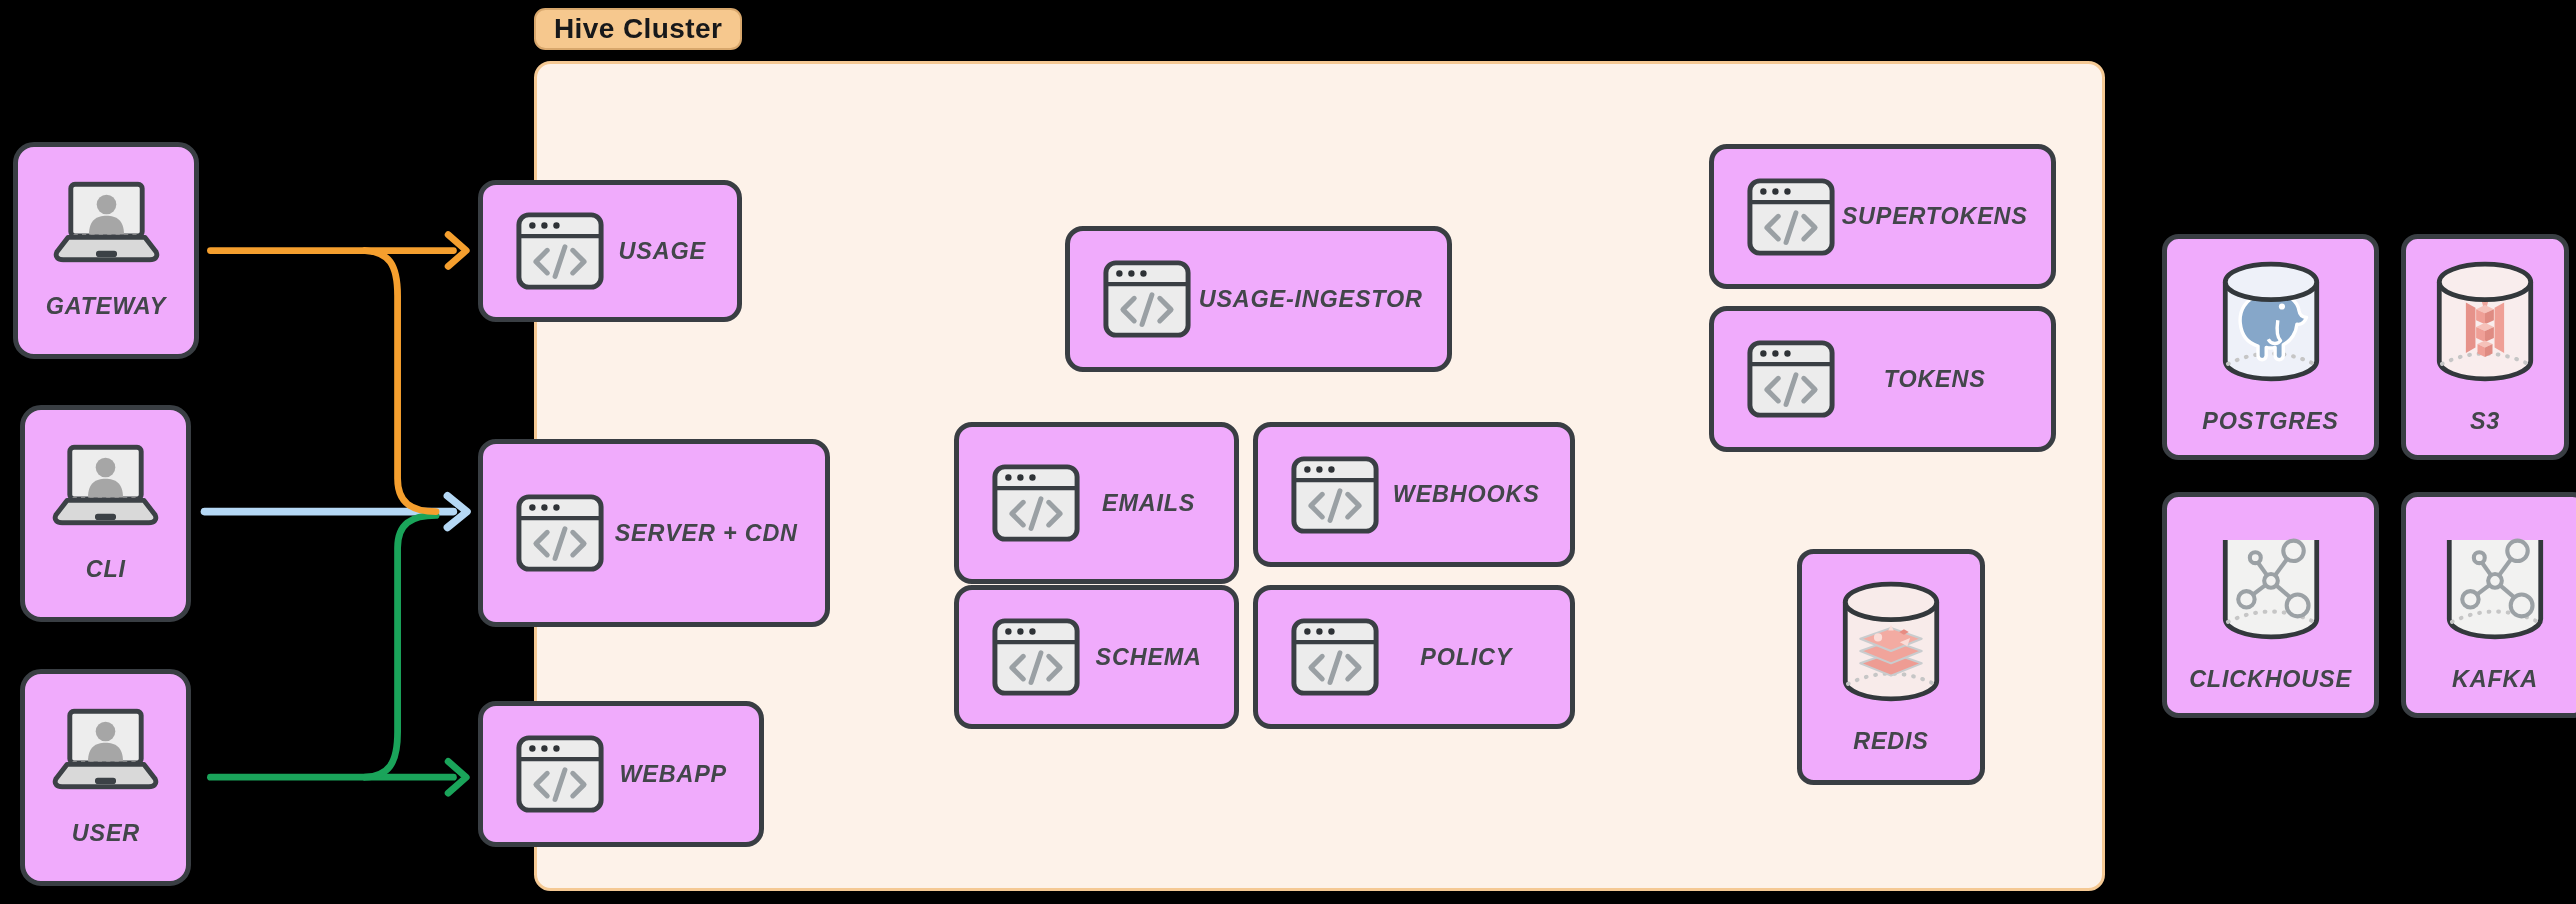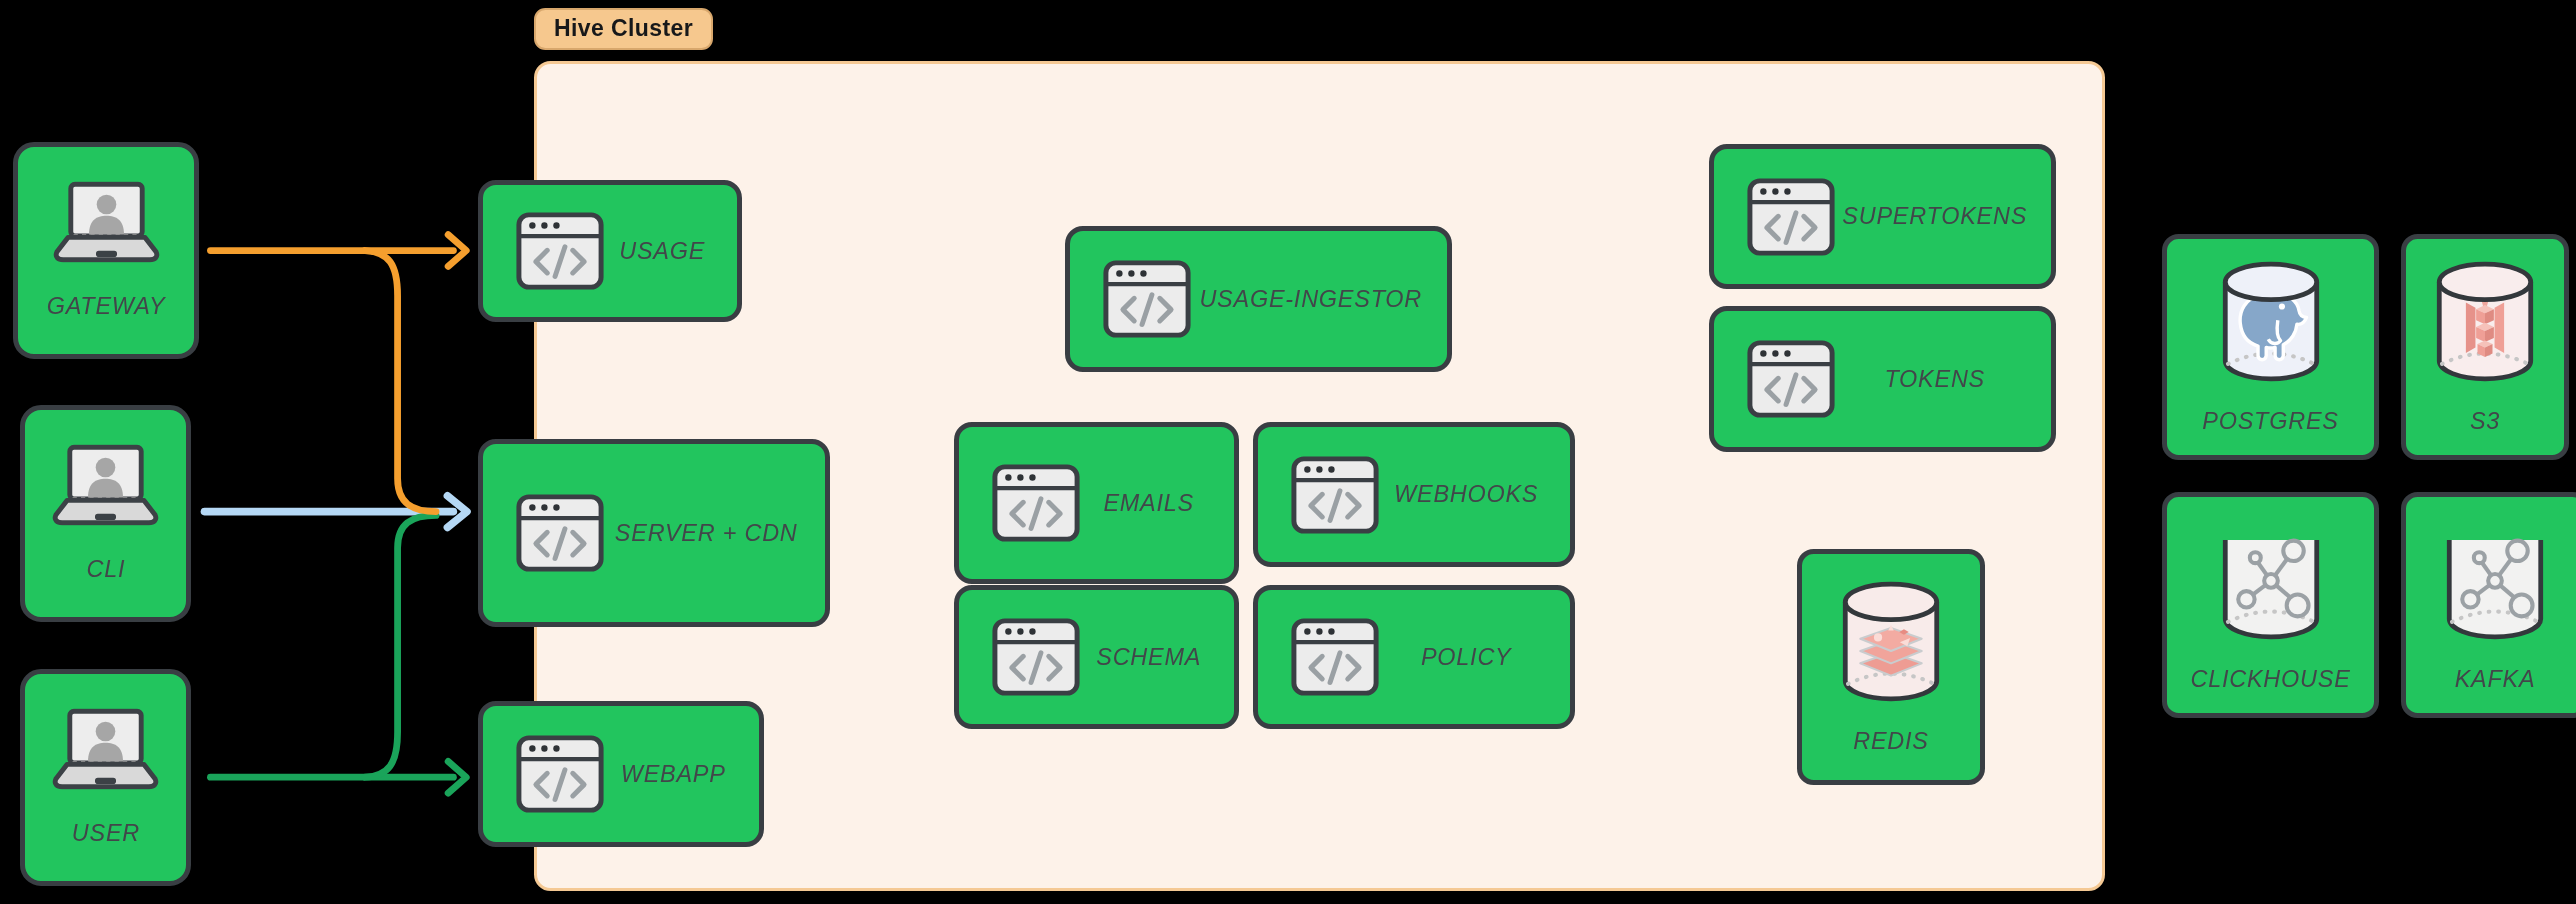--- a/index.html
+++ b/index.html
@@ -4,24 +4,24 @@
 <style>
   html,body{margin:0;padding:0;background:#000;}
   #stage{position:relative;width:2576px;height:904px;background:#000;overflow:hidden;
          font-family:"Liberation Sans",sans-serif;}
   
   #cluster{position:absolute;left:534px;top:61px;width:1571px;height:830px;
            background:#fdf2e9;border:3px solid #f5c994;border-radius:16.6px;box-sizing:border-box;}
   #cluster-pill{position:absolute;left:534px;top:7.5px;height:42px;box-sizing:border-box;
                 background:#f6c88e;border:2.3px solid #d8a76c;border-radius:11.3px;
                 display:flex;align-items:center;padding:0 18px;
-                font-size:23px;font-weight:bold;color:#17181a;letter-spacing:0.4px;}
-  
-  .node{position:absolute;background:#22c55e;border:5.3px solid #393e43;border-radius:18px;
-        box-sizing:border-box;display:flex;}
+                font-size:28px;font-weight:bold;color:#17181a;letter-spacing:0.4px;}
+  
+  .node{position:absolute;background:#f0abfc;border:5.3px solid #393e43;border-radius:18px;
+        box-sizing:border-box;display:flex;font-weight:bold;}
   .label{font-style:italic;font-size:23.4px;color:#42464a;letter-spacing:0.8px;white-space:nowrap;}
   
   .svc{flex-direction:row;align-items:center;padding:0 16.6px 0 33px;}
   .svc .label{flex:1;text-align:center;}
   
   .client,.db{flex-direction:column;align-items:center;justify-content:center;}
   .client{border-radius:21px;gap:30px;}
   .db{border-radius:16.6px;gap:25px;}
   .icon-win{width:88px;height:78px;flex:0 0 auto;}
   .icon-laptop{width:119px;height:82px;}

